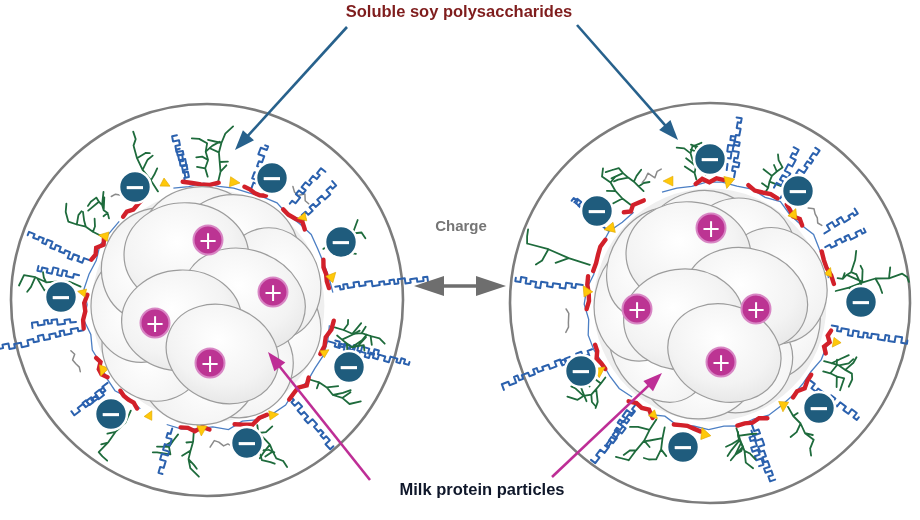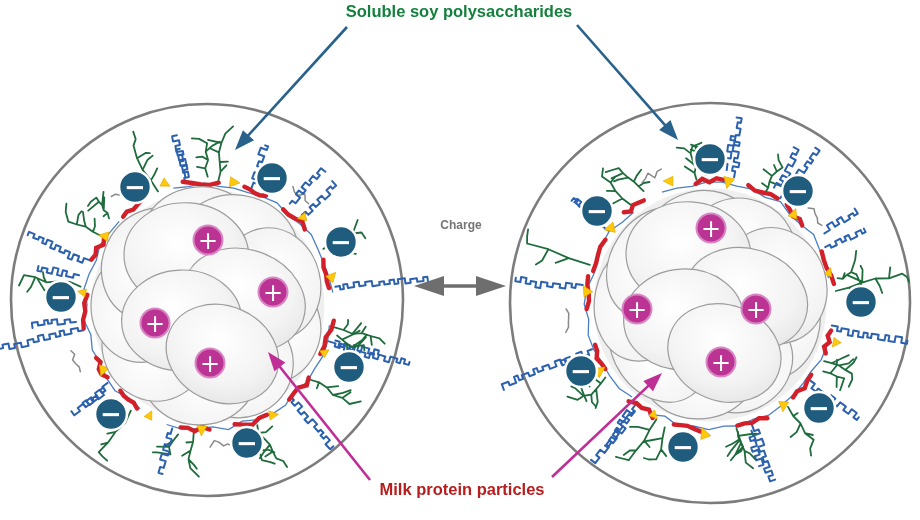--- a/index.html
+++ b/index.html
@@ -4,21 +4,21 @@
 <style>
   html,body{margin:0;padding:0;background:#ffffff;}
   .stage{
     position:relative;width:920px;height:520px;background:#ffffff;overflow:hidden;
     font-family:"Liberation Sans", sans-serif;
   }
   .stage svg{position:absolute;left:0;top:0;}
   .lbl{position:absolute;font-weight:bold;white-space:nowrap;}
   .lbl-top{left:459px;top:2px;transform:translateX(-50%);font-size:16.5px;background:#fff;padding:0 3px;}
   .lbl-bottom{left:462px;top:480px;transform:translateX(-50%);font-size:16.5px;background:#fff;padding:0 3px;}
-  .lbl-charge{left:461px;top:211px;transform:translateX(-50%);font-size:12px;text-align:center;line-height:29px;}
+  .lbl-charge{left:461px;top:211px;transform:translateX(-50%);font-size:15px;text-align:center;line-height:29px;}
 </style>
 </head>
 <body>
 
 <div class="stage">
   <svg id="scene" width="920" height="520" viewBox="0 0 920 520">
       <defs>
         <radialGradient id="lobeG" cx="42%" cy="38%" r="75%">
           <stop offset="0%" stop-color="#FFFFFF"></stop>
           <stop offset="60%" stop-color="#F3F3F3"></stop>
@@ -308,20 +308,20 @@
         <line x1="552" y1="477" x2="649.6470068740755" y2="384.67919350087413" stroke="#BE2E96" stroke-width="2.6"></line>
         <polygon points="662,373 653.0027932419737,391.1397428469459 643.3846338883127,380.9666896844198" fill="#BE2E96"></polygon>
       </g>
       <g>
         <line x1="442" y1="286" x2="478" y2="286" stroke="#6E6E6E" stroke-width="3.6"></line>
         <polygon points="414,286 444,276 444,296" fill="#6E6E6E"></polygon>
         <polygon points="506,286 476,276 476,296" fill="#6E6E6E"></polygon>
       </g>
     </svg>
 
-  <div class="lbl lbl-top" style="color: #15803d;">Soluble soy polysaccharides</div>
+  <div class="lbl lbl-top" style="color: #7f1d1d;">Soluble soy polysaccharides</div>
 
   <div class="lbl lbl-charge" style="color: rgb(117, 117, 117);">
     <div>Charge</div>
   </div>
 
-  <div class="lbl lbl-bottom" style="color: #b91c1c;">Milk protein particles</div>
+  <div class="lbl lbl-bottom" style="color: #0f172a; margin-left: 20px;">Milk protein particles</div>
 </div>
 
 </body></html>

